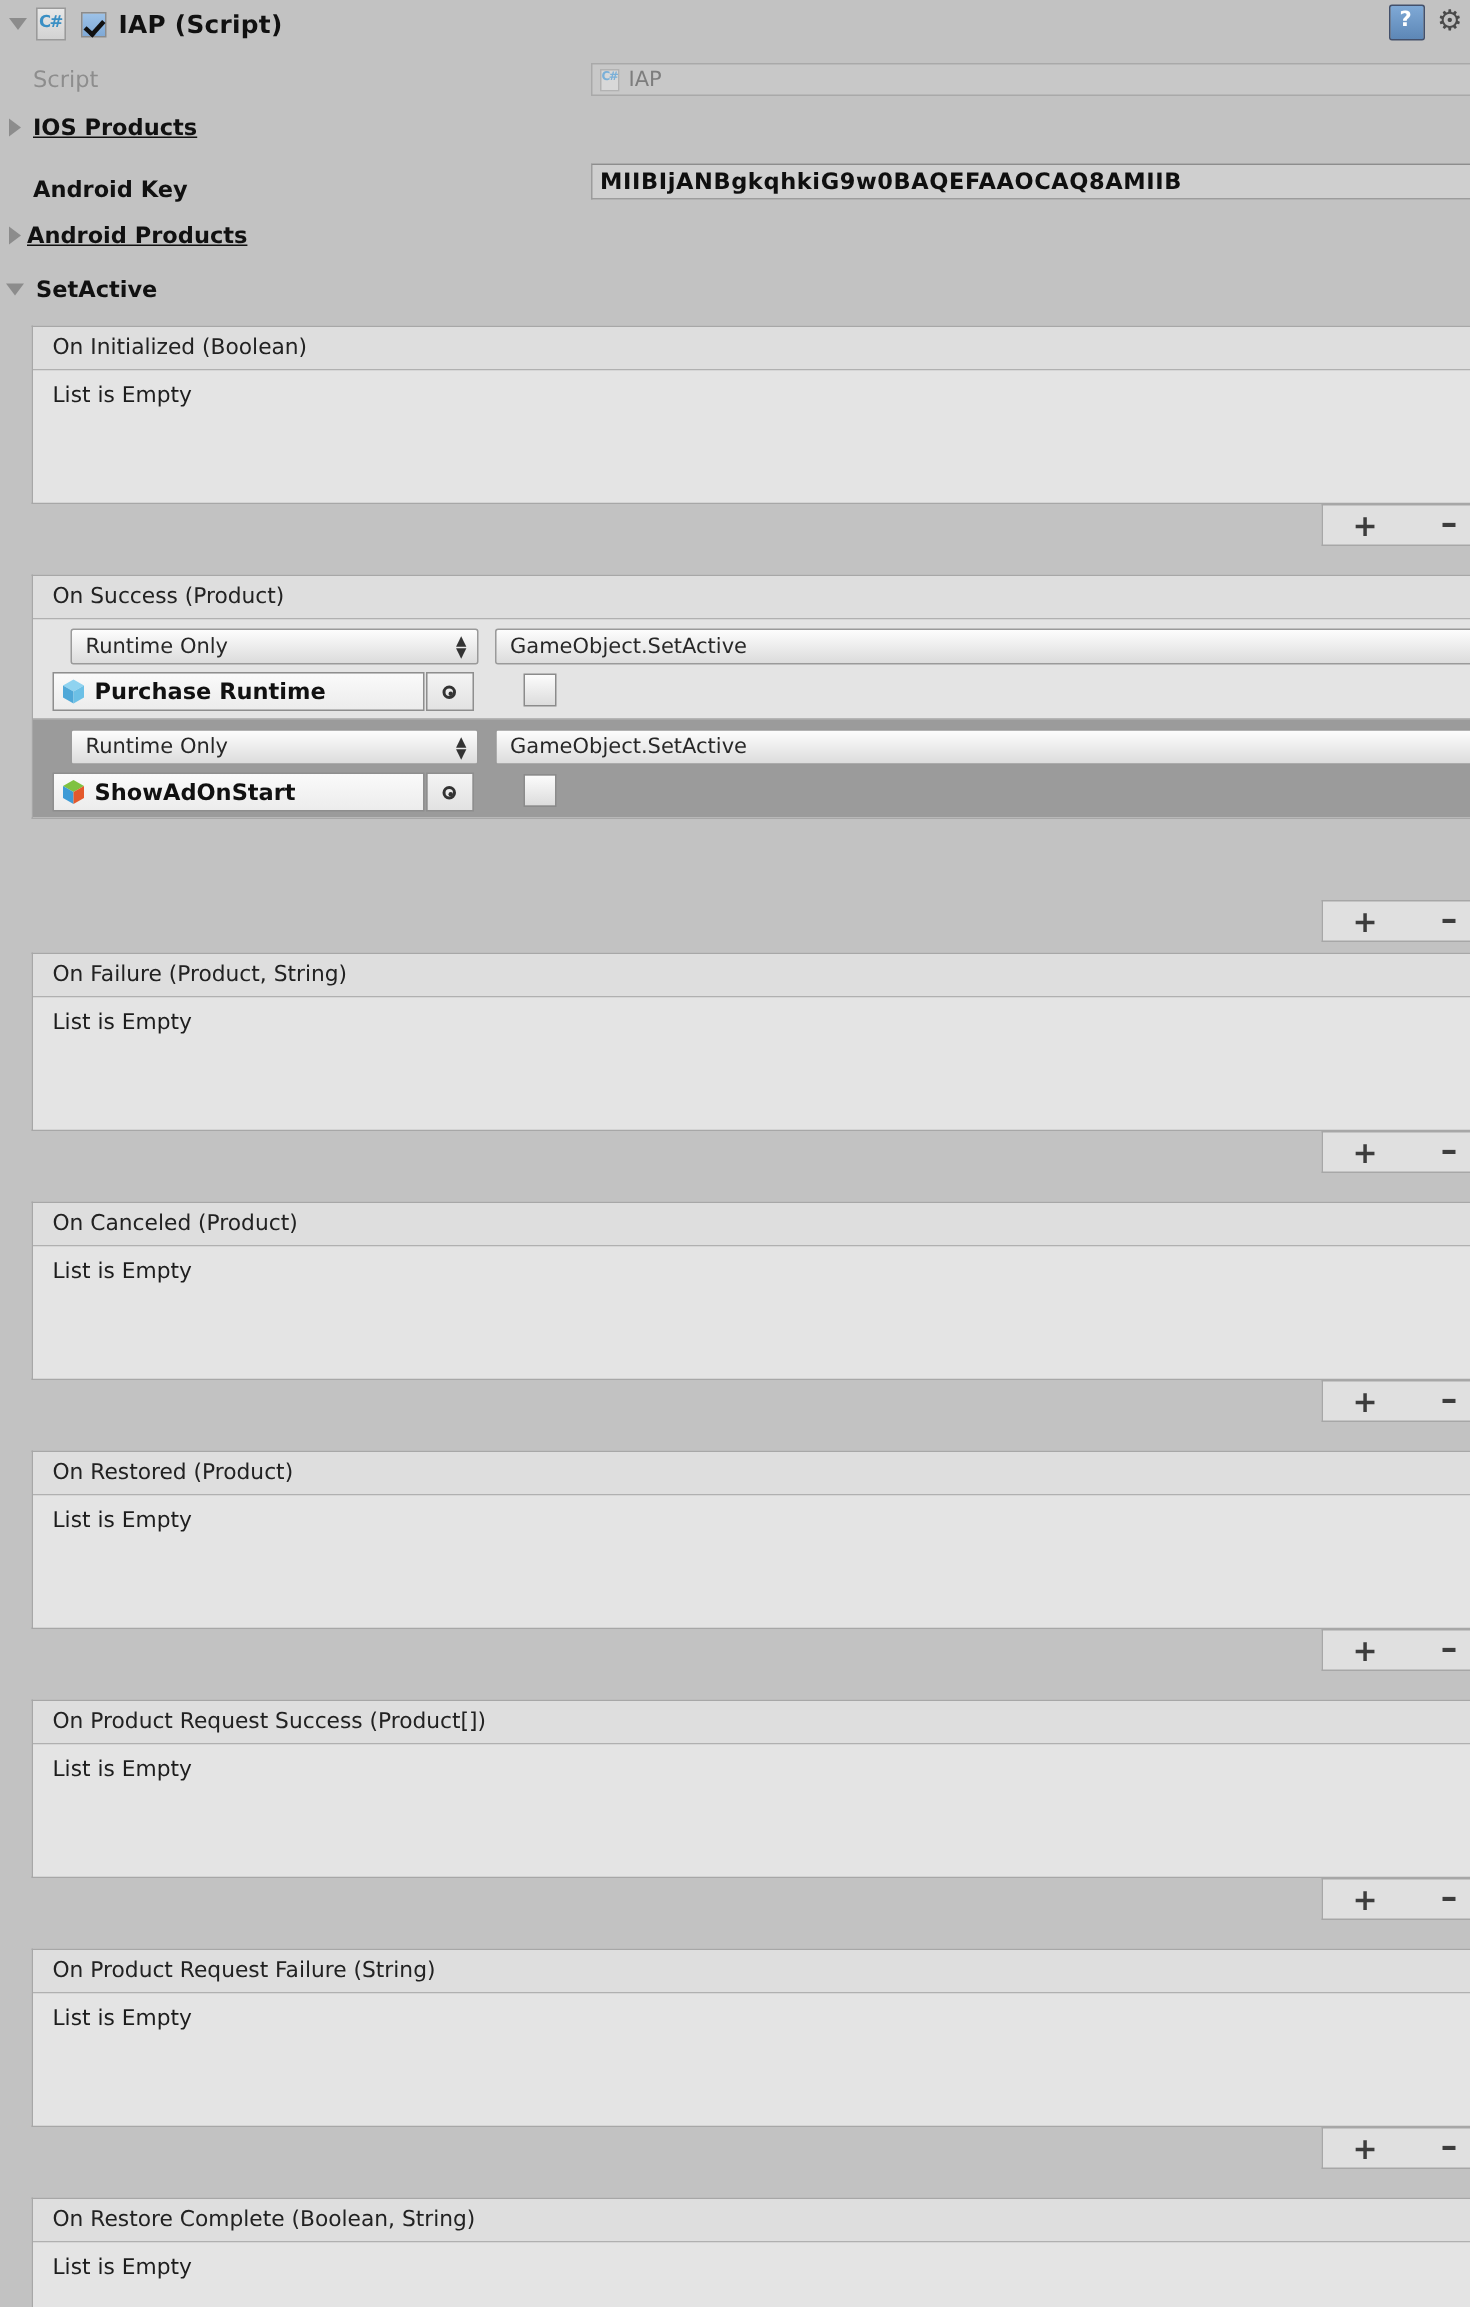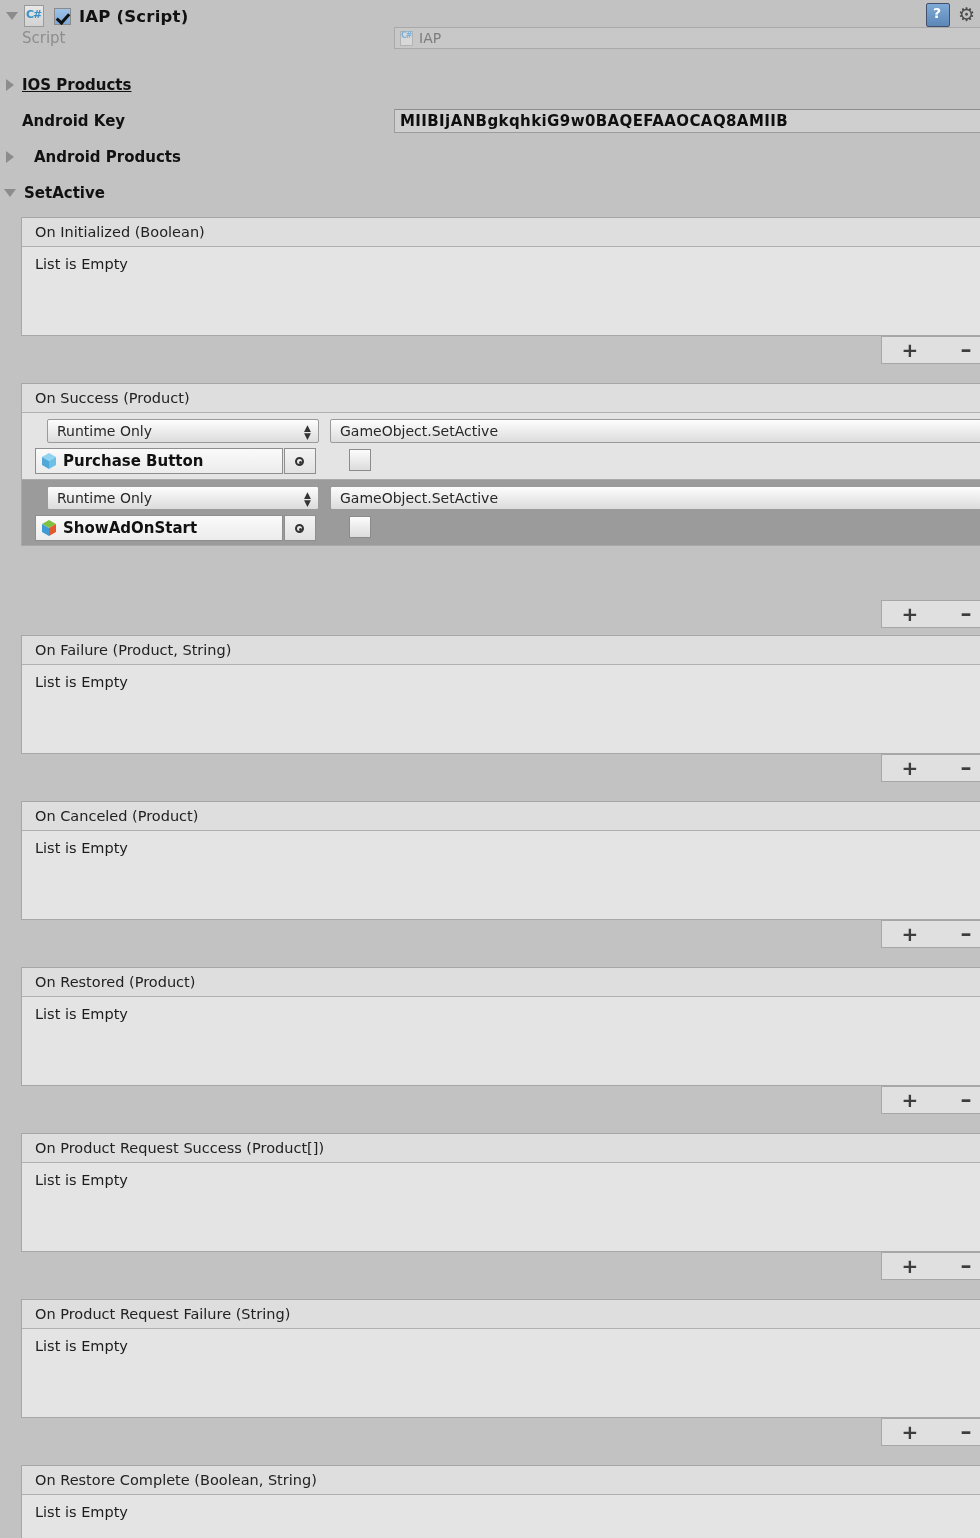--- a/index.html
+++ b/index.html
@@ -345,44 +345,44 @@
 
   <div class="comp-header">
     <div class="foldout"></div>
     <div class="cs-icon"></div>
     <div class="chk on"></div>
     <div class="comp-title">IAP (Script)</div>
     <div class="help-icon"></div>
     <div class="gear-icon">⚙</div>
   </div>
 
-  <div class="prop-row" style="top:24px;">
+  <div class="prop-row" style="top:39px;">
     <div class="prop-label dim">Script</div>
     <div class="obj-field">
       <span class="mini-cs"></span>
       <span>IAP</span>
     </div>
   </div>
 
   <div class="prop-row" style="top:71px;">
     <div class="prop-foldlabel">
       <div class="foldout closed" style="margin-left:6px;"></div>
       <div class="prop-label" style="margin-left:8px;text-decoration:underline;">IOS Products</div>
     </div>
   </div>
 
-  <div class="prop-row" style="top:107px;">
+  <div class="prop-row" style="top:107px;align-items:flex-end;">
     <div class="prop-label">Android Key</div>
     <div class="text-field">MIIBIjANBgkqhkiG9w0BAQEFAAOCAQ8AMIIB</div>
   </div>
 
   <div class="prop-row" style="top:143px;">
     <div class="prop-foldlabel">
       <div class="foldout closed" style="margin-left:6px;"></div>
-      <div class="prop-label" style="margin-left:20px;">Android Products</div>
+      <div class="prop-label" style="margin-left:4px;text-decoration:underline;">Android Products</div>
     </div>
   </div>
 
   <div class="prop-row" style="top:179px;">
     <div class="prop-foldlabel">
       <div class="foldout" style="margin-left:4px;"></div>
       <div class="prop-label" style="margin-left:8px;">SetActive</div>
     </div>
   </div>
 
@@ -405,21 +405,21 @@
                 <b>▲</b>
                 <b>▼</b>
               </span></div>
             <div class="popup popup-func">GameObject.SetActive</div>
             <div class="objref">
               <span class="cube"><svg width="18" height="18" viewBox="0 0 18 18">
                   <polygon points="9,1 16,5 9,9 2,5" fill="#8fd3f0"></polygon>
                   <polygon points="2,5 9,9 9,17 2,13" fill="#4fa8d8"></polygon>
                   <polygon points="16,5 9,9 9,17 16,13" fill="#6cc0e6"></polygon>
                 </svg></span>
-              <span class="name">Purchase Button</span>
+              <span class="name">Purchase Runtime</span>
             </div>
             <div class="picker">
               <span class="dot"></span>
             </div>
             <div class="arg-chk"></div>
           </div>
           <div class="evt-row sel">
             <div class="popup popup-mode">Runtime Only<span class="arrows">
                 <b>▲</b>
                 <b>▼</b>

